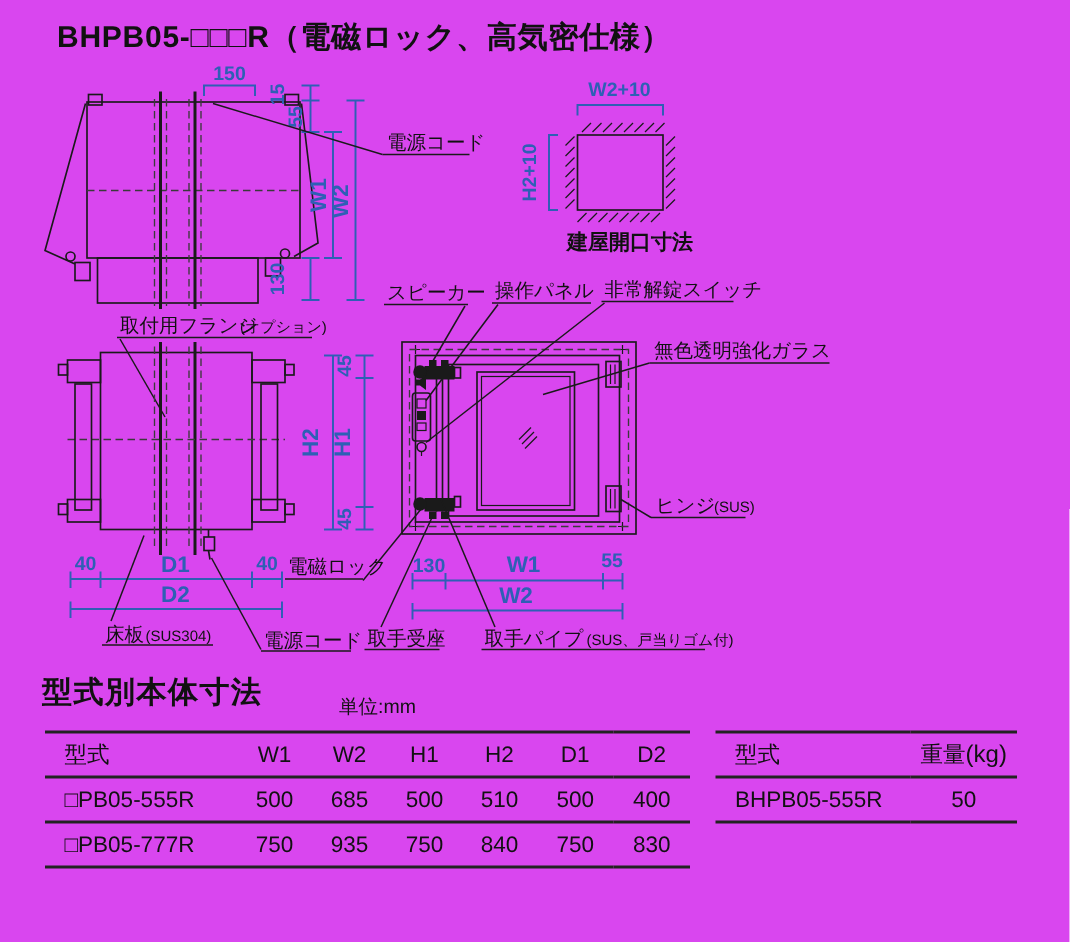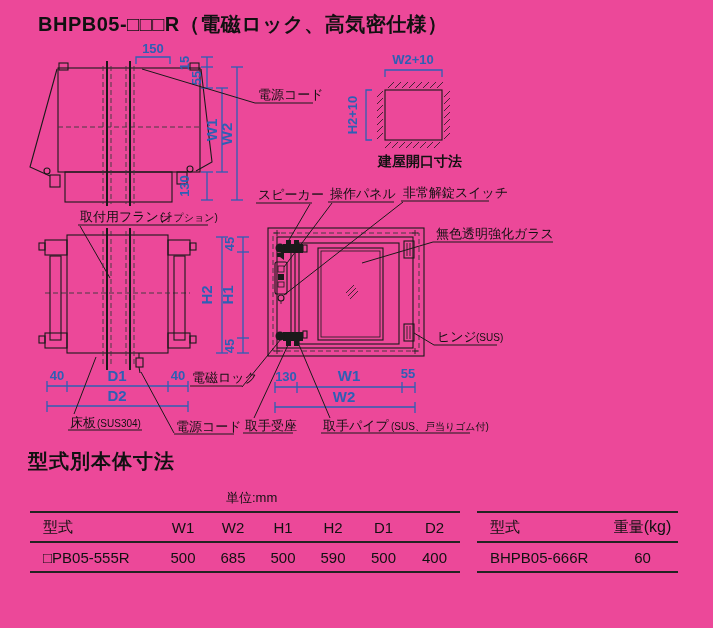--- a/index.html
+++ b/index.html
@@ -1,35 +1,35 @@
 <!DOCTYPE html>
 <html><head>
 <meta charset="utf-8">
 <style>
   html,body{margin:0;padding:0;background:#fff;}
   body{font-family:"Liberation Sans","DejaVu Sans",sans-serif;}
-  #page{position:relative;width:713px;height:628px;background:#ec4899;overflow:hidden;}
+  #page{position:relative;width:713px;height:628px;background:#d946ef;overflow:hidden;}
   #page-title{position:absolute;left:38px;top:11px;font-size:20px;font-weight:bold;color:#111;letter-spacing:.5px;white-space:nowrap;}
   svg text{font-family:"Liberation Sans","DejaVu Sans",sans-serif;}
   .lbl{font-size:13px;fill:#111;}
   .lbl-sm{font-size:10px;fill:#111;}
   .cap{font-size:14px;font-weight:bold;fill:#111;}
   .dim-t{font-size:13px;font-weight:bold;fill:#2e5fb5;}
   .dim-lg{font-size:15px;font-weight:bold;fill:#2e5fb5;}
   .k{stroke:#1a1a1a;fill:none;stroke-width:1.1;}
   .kt{stroke:#1a1a1a;fill:none;stroke-width:.8;}
   .k2{stroke:#1a1a1a;fill:none;stroke-width:2;}
   .dash{stroke:#3a3a3a;fill:none;stroke-width:.9;stroke-dasharray:5 3;}
   .dim{stroke:#2e5fb5;fill:none;stroke-width:1.3;}
   .lead{stroke:#1a1a1a;fill:none;stroke-width:1;}
   .blk{fill:#1a1a1a;stroke:none;}
   
   .tbl-title{position:absolute;font-size:20px;font-weight:bold;color:#111;white-space:nowrap;letter-spacing:1px;}
   .unit{position:absolute;font-size:13px;color:#111;}
-  table.spec{position:absolute;border-collapse:collapse;border-top:2px solid #222;table-layout:fixed;margin-top:24px;}
+  table.spec{position:absolute;border-collapse:collapse;border-top:2px solid #222;table-layout:fixed;}
   table.spec td,table.spec th{border-bottom:2px solid #222;height:28px;font-size:15px;font-weight:normal;color:#111;padding:0;vertical-align:middle;white-space:nowrap;}
   .cL{text-align:left;padding-left:13px!important;}
   .cC{text-align:center;}
   .sm-par{font-size:16px;}
 </style>
 </head>
 <body>
 
 <div id="page">
 
@@ -290,21 +290,21 @@
       <text x="245" y="430" class="lbl">取手受座</text>
       <line x1="321" y1="433" x2="470" y2="433" class="lead"></line>
       <line x1="330" y1="418" x2="294" y2="333" class="lead"></line>
       <text x="323" y="430" class="lbl">取手パイプ</text>
       <text x="391" y="430" class="lbl-sm">(SUS、戸当りゴム付)</text>
     </g>
   </svg>
 
   
   <div class="tbl-title" style="left:28px;top:448px">型式別本体寸法</div>
-  <div class="unit" style="left:226px;top:489px">単位:mm</div>
+  <div class="unit" style="left:226px;top:462px">単位:mm</div>
 
   <table class="spec" style="left:30px;top:487px;width:430px">
     <colgroup>
       <col style="width:128px">
         <col style="width:50px">
         <col style="width:50px">
         <col style="width:50px">
       <col style="width:50px">
         <col style="width:51px">
         <col style="width:51px">
@@ -317,39 +317,48 @@
       <th class="cC">H1</th>
       <th class="cC">H2</th>
       <th class="cC">D1</th>
       <th class="cC">D2</th>
     </tr>
     <tr>
       <td class="cL">□PB05-555R</td>
       <td class="cC">500</td>
       <td class="cC">685</td>
       <td class="cC">500</td>
-      <td class="cC">590</td>
+      <td class="cC">510</td>
       <td class="cC">500</td>
       <td class="cC">400</td>
+    </tr>
+    <tr>
+      <td class="cL">□PB05-777R</td>
+      <td class="cC">750</td>
+      <td class="cC">935</td>
+      <td class="cC">750</td>
+      <td class="cC">840</td>
+      <td class="cC">750</td>
+      <td class="cC">830</td>
     </tr>
   </tbody>
     </table>
 
   
 
   <table class="spec" style="left:477px;top:487px;width:201px">
     <colgroup>
         <col style="width:130px">
         <col style="width:71px">
       </colgroup>
     <tbody>
         <tr>
       <th class="cL">型式</th>
       <th class="cC"><span>重量</span><span class="sm-par">(kg)</span></th>
     </tr>
     <tr>
-      <td class="cL">BHPB05-666R</td>
-      <td class="cC">60</td>
+      <td class="cL">BHPB05-555R</td>
+      <td class="cC">50</td>
     </tr>
   </tbody>
     </table>
 
 </div>
 
 </body></html>

